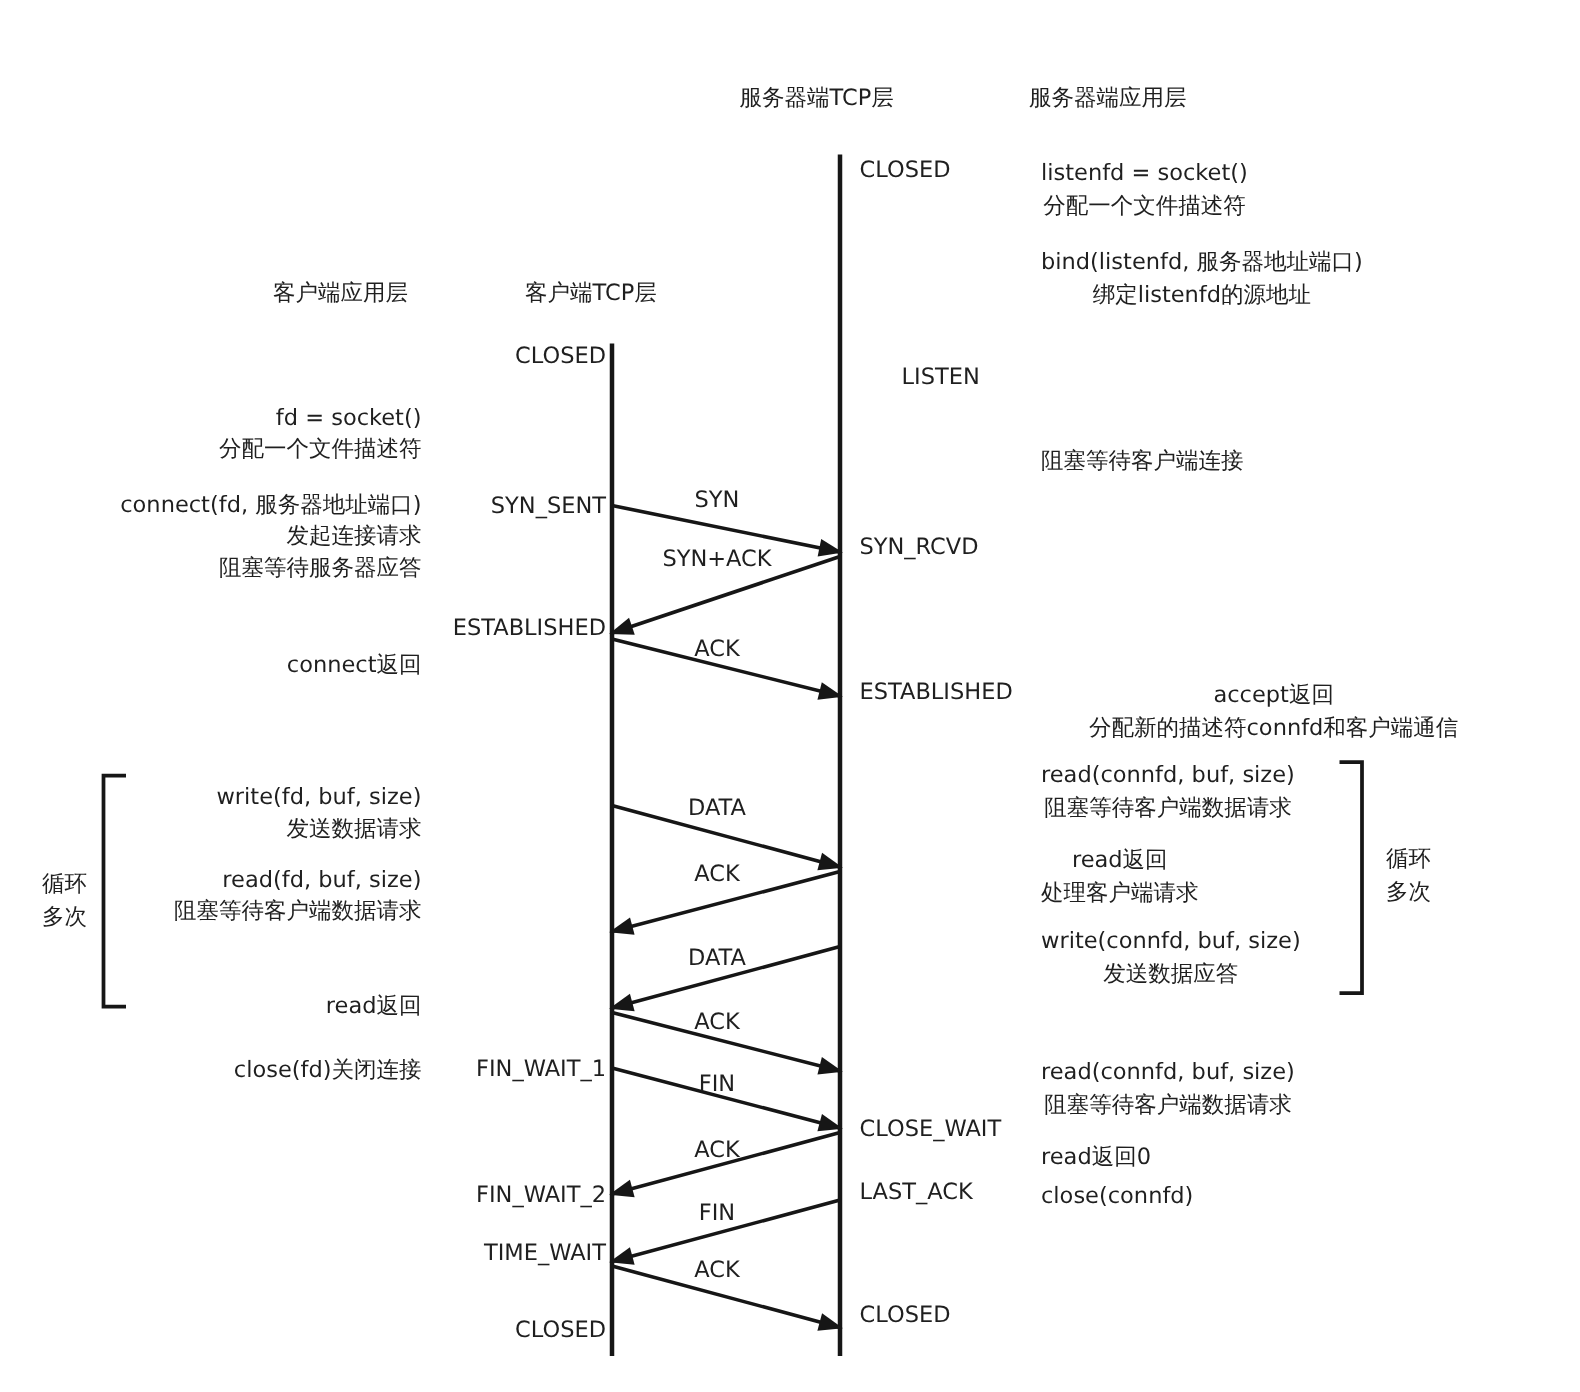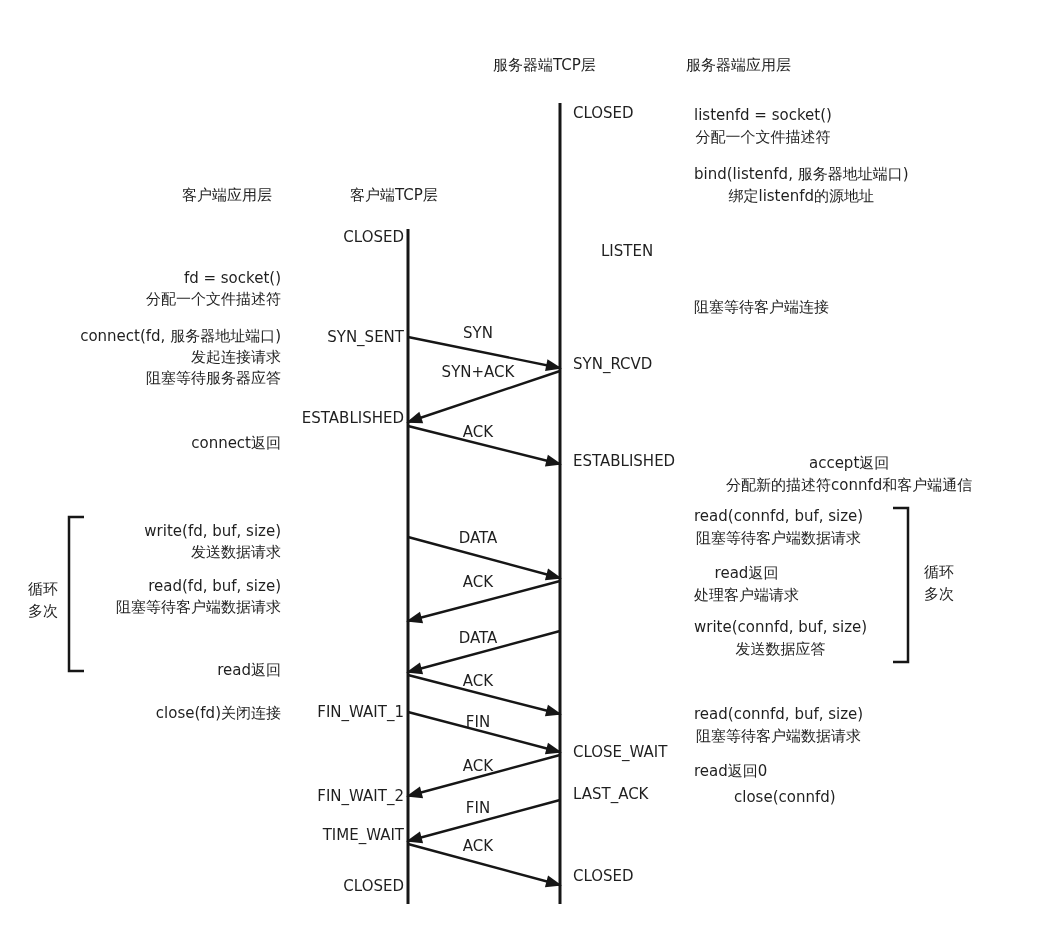--- a/index.html
+++ b/index.html
@@ -141,21 +141,21 @@
     <div>write(connfd, buf, size)</div>
     <div>发送数据应答</div>
   </div>
   <div class="sann" style="top:703px;">
     <div>read(connfd, buf, size)</div>
     <div>阻塞等待客户端数据请求</div>
   </div>
   <div class="sann" style="top:760px;">
     <div>read返回0</div>
   </div>
-  <div class="sann" style="top:786px;margin-left:40px;">
+  <div class="sann" style="top:786px;">
     <div>close(connfd)</div>
   </div>
 
   <div class="loop" style="left:28px; top:578px;">
     <div>循环</div>
     <div>多次</div>
   </div>
   <div class="loop" style="left:924px; top:561px;">
     <div>循环</div>
     <div>多次</div>

